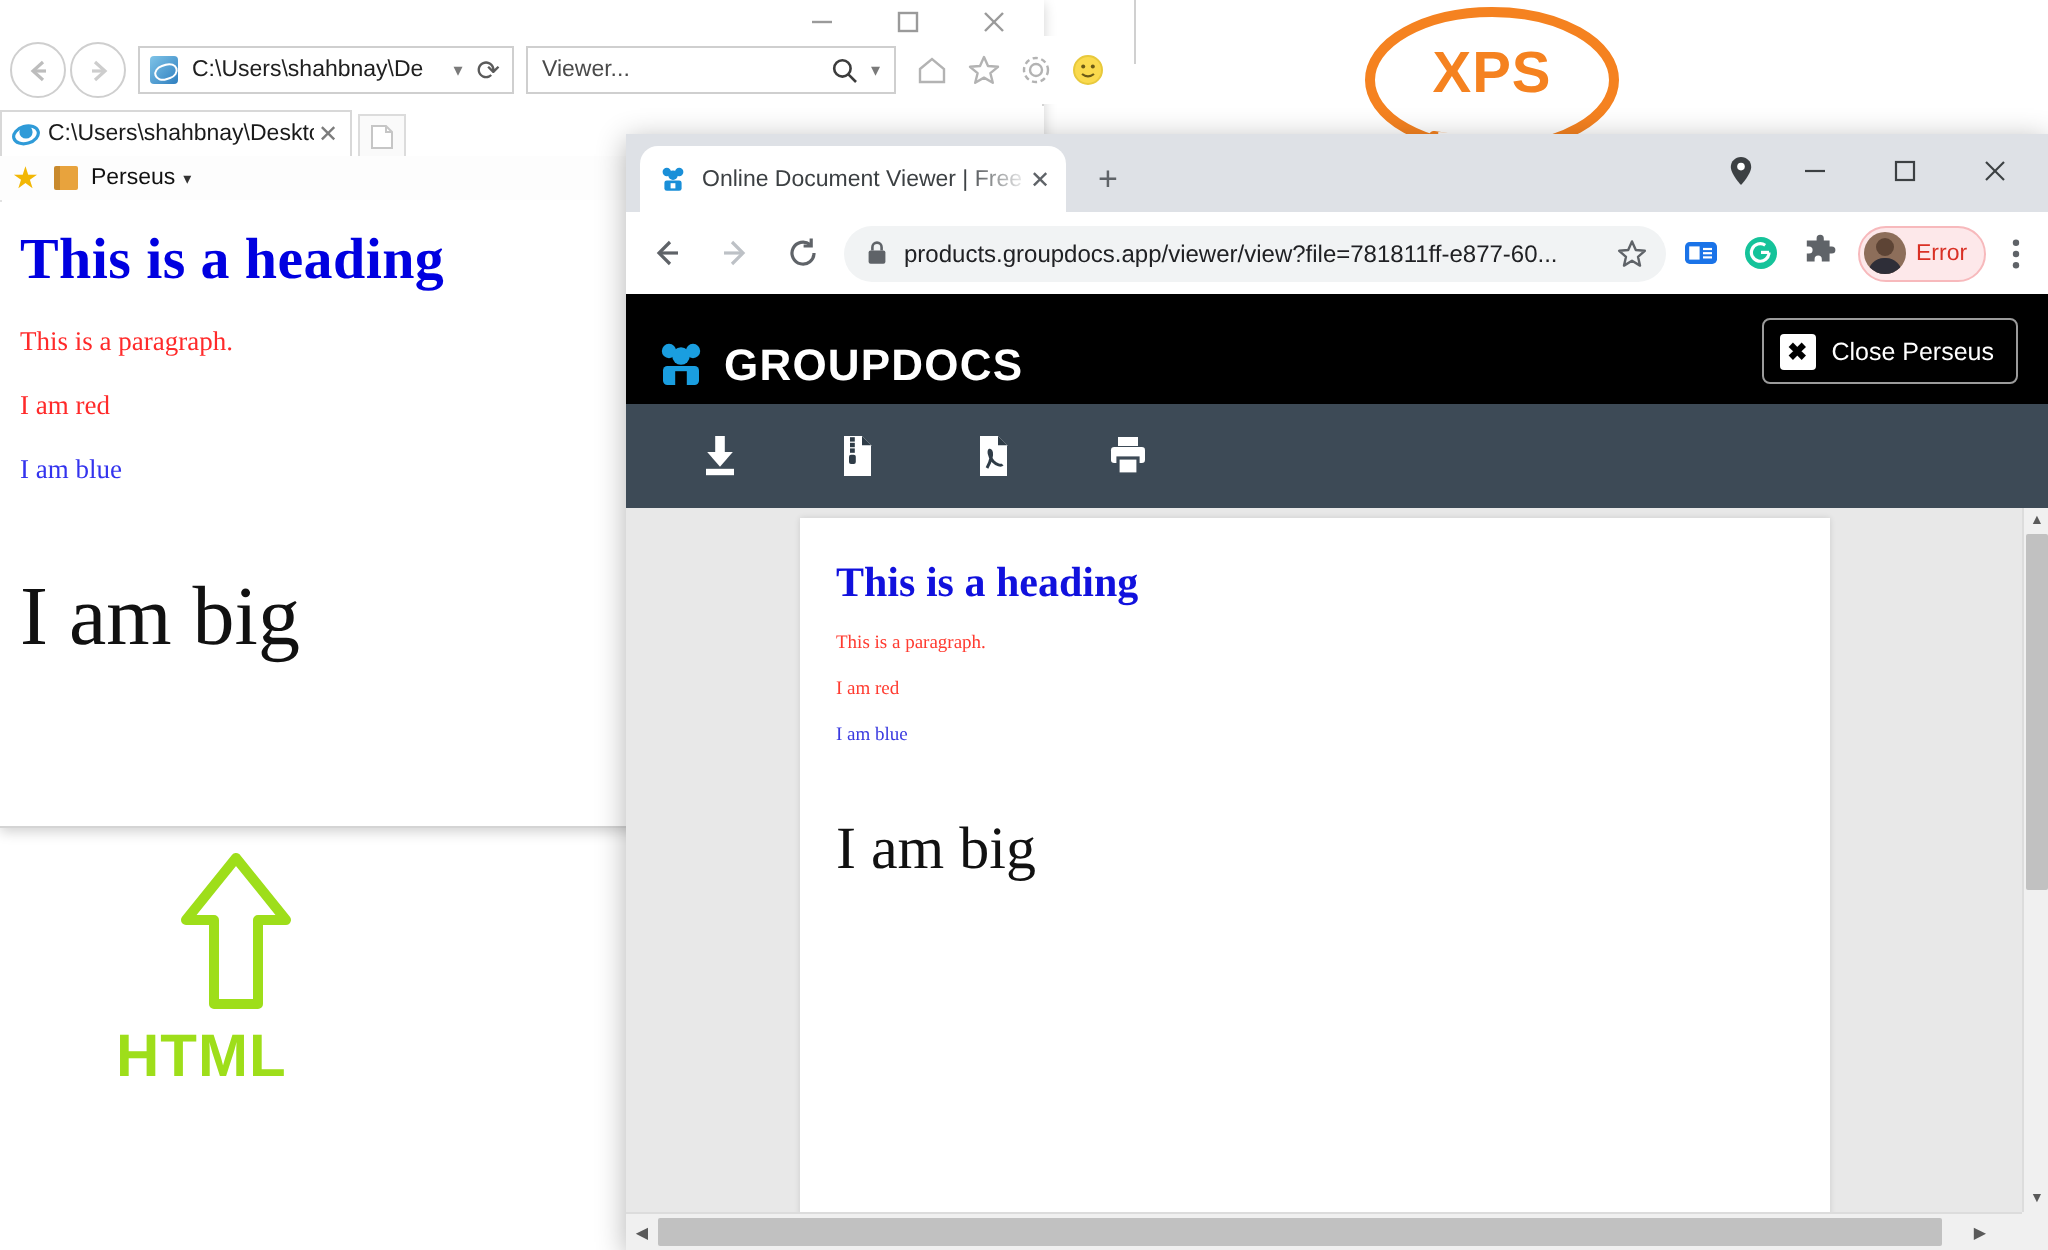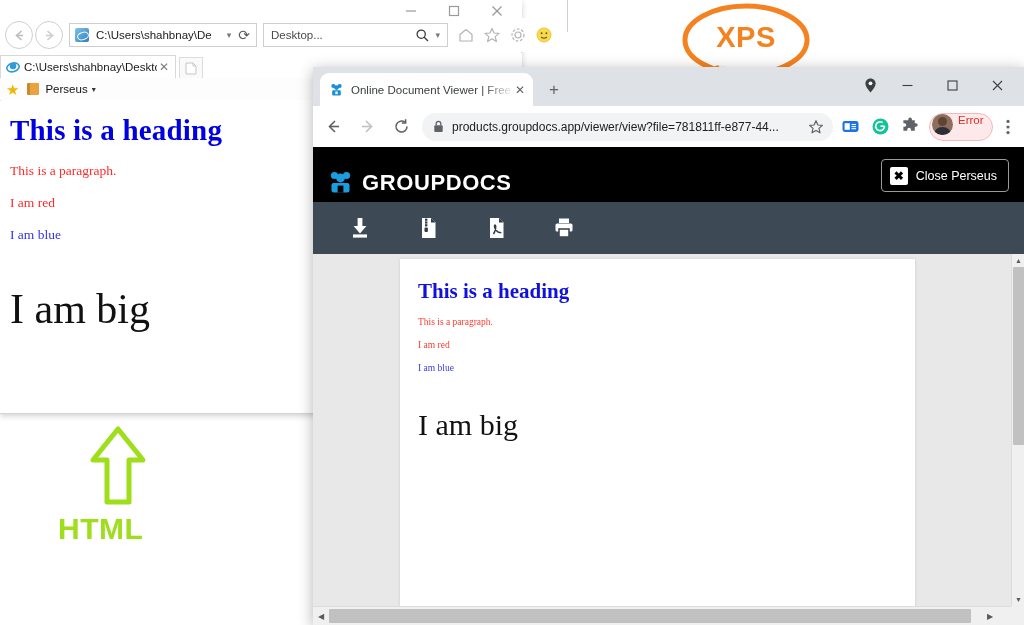--- a/index.html
+++ b/index.html
@@ -184,21 +184,21 @@
   .cr-omnibox{
     margin-left:7px;height:28px;flex:1;max-width:411px;background:#f1f3f4;border-radius:14px;
     display:flex;align-items:center;box-sizing:border-box;padding:0 6px 0 11px;
   }
   .cr-lock{color:#5f6368;font-size:11px;flex:none;display:flex;align-items:center;}
   .cr-url{font-size:12px;color:#202124;margin-left:8px;flex:1;white-space:nowrap;overflow:hidden;}
   .cr-starbtn{width:22px;height:22px;display:flex;align-items:center;justify-content:center;color:#5f6368;flex:none;}
   .cr-ext{width:26px;height:26px;margin-left:4px;display:flex;align-items:center;justify-content:center;flex:none;}
   .cr-profile{
     margin-left:6px;height:26px;border:1.5px solid #f7b9bc;border-radius:14px;background:#fde8ea;
-    display:flex;align-items:flex-start;padding:0 8px 0 2px;flex:none;
+    display:flex;align-items:center;padding:0 8px 0 2px;flex:none;
   }
   .cr-avatar{
     width:21px;height:21px;border-radius:50%;background:#8d6e5a;flex:none;position:relative;overflow:hidden;
   }
   .cr-avatar:before{
     content:"";position:absolute;left:6px;top:3px;width:9px;height:9px;border-radius:50%;background:#5d4435;
   }
   .cr-avatar:after{
     content:"";position:absolute;left:2px;top:13px;width:17px;height:11px;border-radius:8px 8px 0 0;background:#2e2e38;
   }
@@ -331,21 +331,21 @@
       </div>
 
       <div class="ie-address">
         <div class="ie-fav-ico"></div>
         <div class="ie-url">C:\Users\shahbnay\De</div>
         <div class="ie-caret">▾</div>
         <div class="ie-refresh">⟳</div>
       </div>
 
       <div class="ie-search">
-        <div class="ie-search-ph">Desktop...</div>
+        <div class="ie-search-ph">Viewer...</div>
         <div style="display:flex;align-items:center;">
           <svg width="15" height="15" viewBox="0 0 15 15">
               <circle cx="6.2" cy="6.2" r="4.1" fill="none" stroke="#3c3c3c" stroke-width="1.3"></circle>
               <line x1="9.2" y1="9.2" x2="13" y2="13" stroke="#3c3c3c" stroke-width="1.3"></line>
             </svg>
         </div>
         <div class="ie-caret" style="margin-left:5px;">▾</div>
       </div>
 
       <div class="ie-tools">
@@ -476,21 +476,21 @@
           </svg>
       </div>
 
       <div class="cr-omnibox">
         <div class="cr-lock">
           <svg width="11" height="13" viewBox="0 0 11 13">
               <rect x="1.3" y="5.3" width="8.4" height="6.6" rx="1" fill="#5f6368"></rect>
               <path d="M3.2 5.3 V3.6 A2.3 2.3 0 0 1 7.8 3.6 V5.3" fill="none" stroke="#5f6368" stroke-width="1.3"></path>
             </svg>
         </div>
-        <div class="cr-url">products.groupdocs.app/viewer/view?file=781811ff-e877-44...</div>
+        <div class="cr-url">products.groupdocs.app/viewer/view?file=781811ff-e877-60...</div>
         <div class="cr-starbtn">
           <svg width="16" height="16" viewBox="0 0 16 16">
               <path d="M8 1.7 L9.9 6 L14.4 6.4 L11 9.4 L12 13.8 L8 11.4 L4 13.8 L5 9.4 L1.6 6.4 L6.1 6 Z" fill="none" stroke="#5f6368" stroke-width="1.2" stroke-linejoin="round"></path>
             </svg>
         </div>
       </div>
 
       <div class="cr-ext">
         <svg width="19" height="19" viewBox="0 0 19 19">
             <rect x="1.5" y="4" width="16" height="11" rx="2.4" fill="#1a73e8"></rect>

